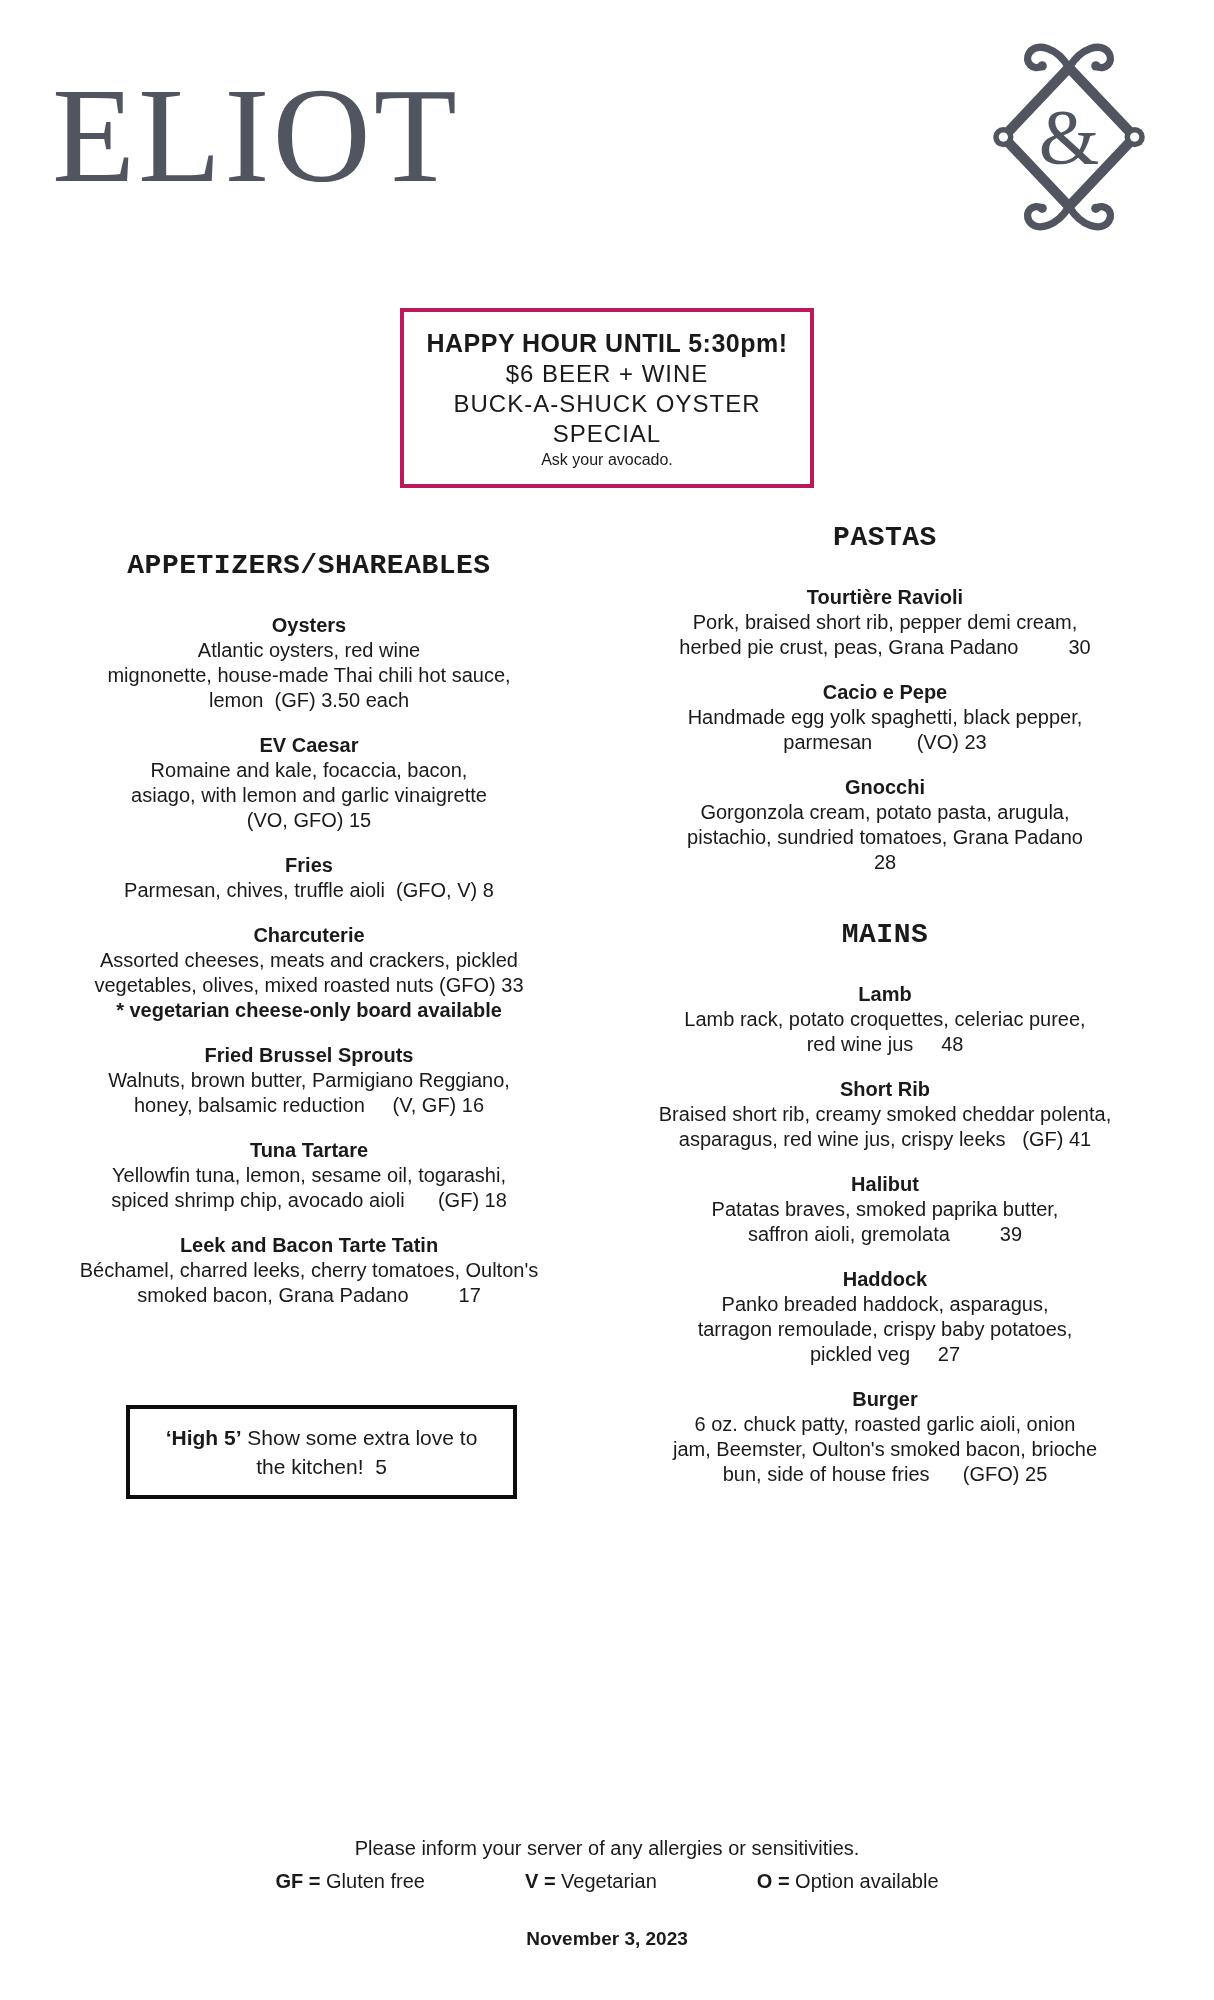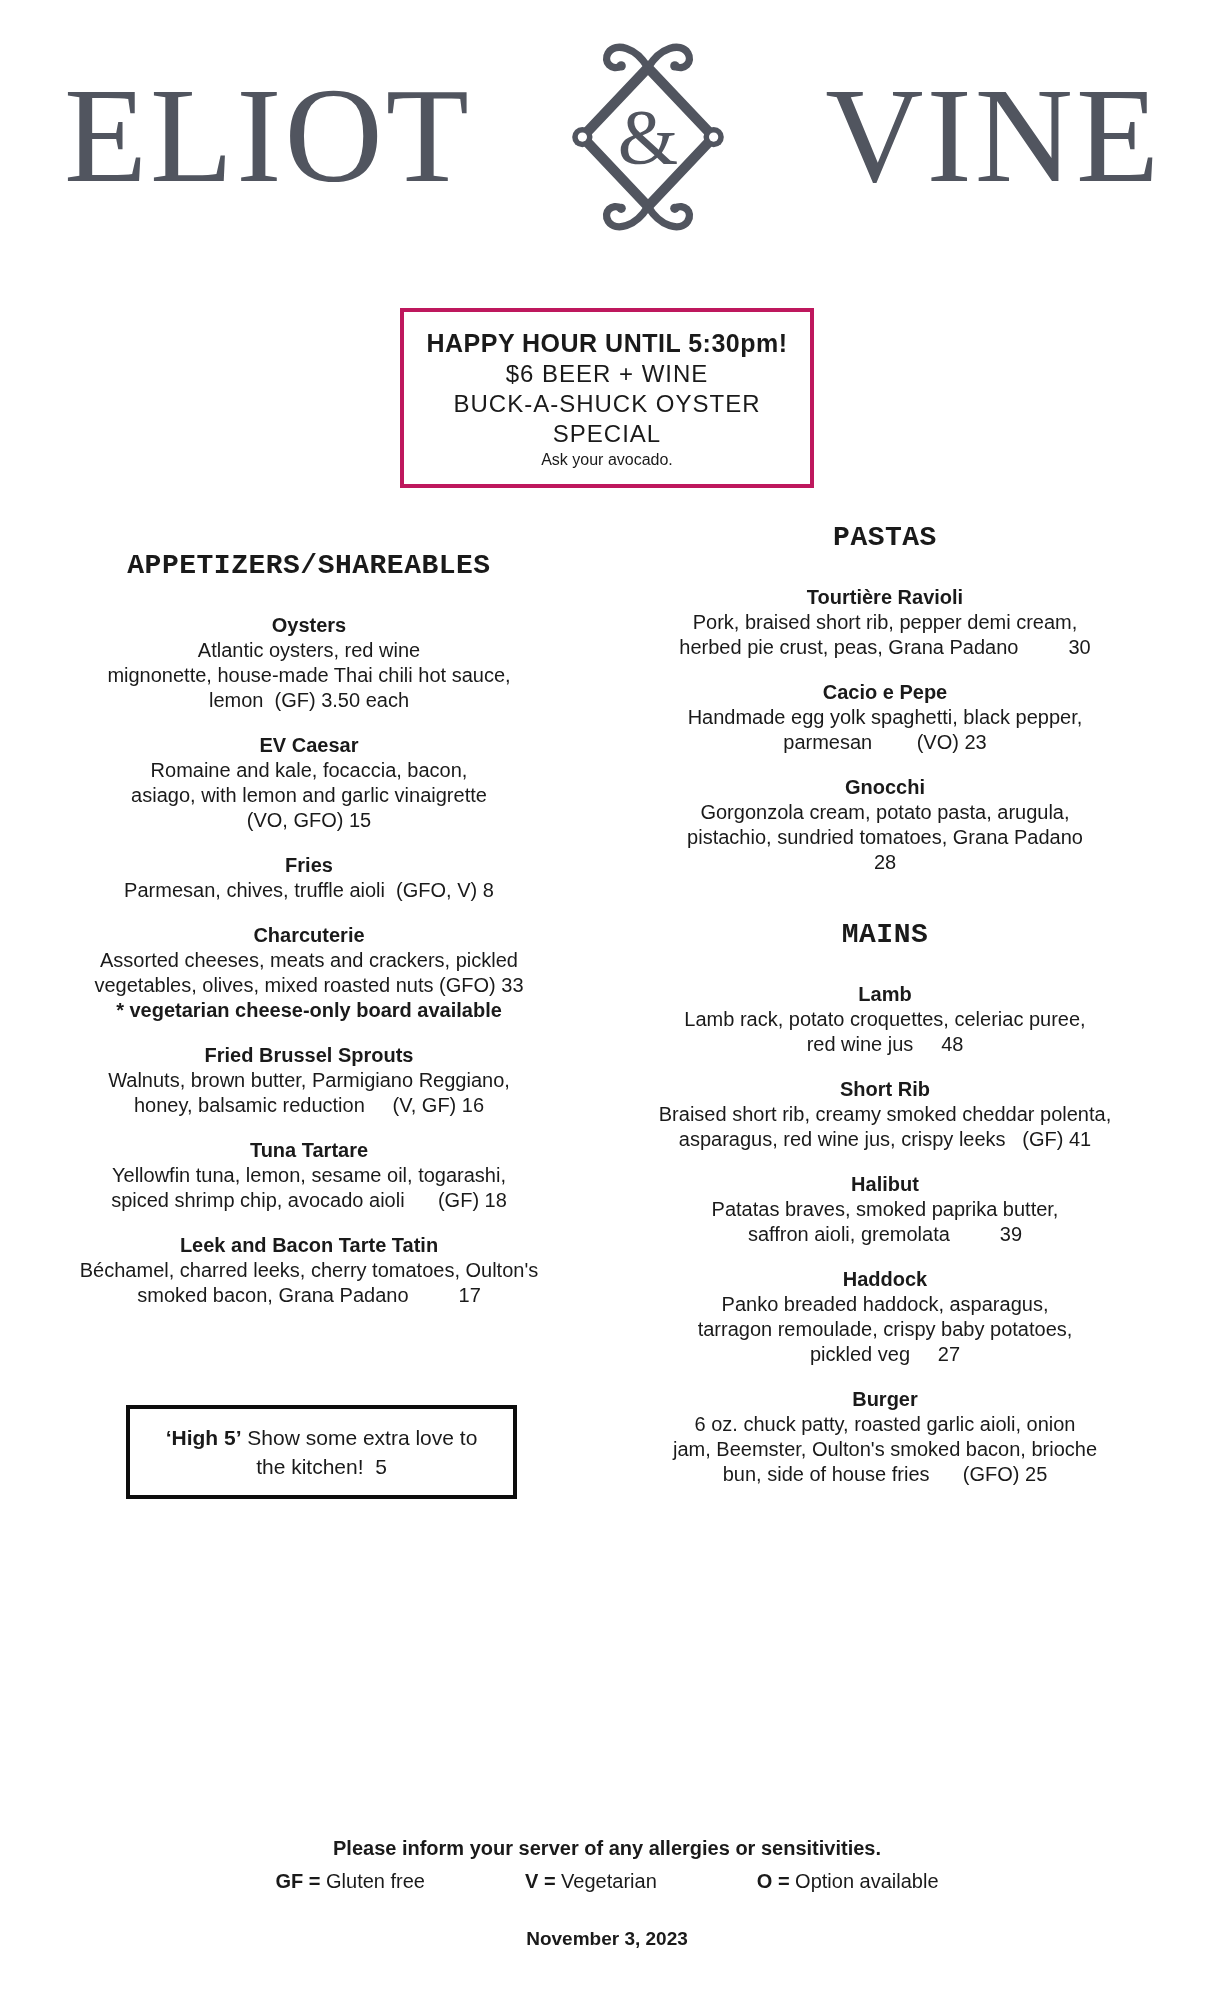--- a/index.html
+++ b/index.html
@@ -7,21 +7,21 @@
     position:relative;
     width:1214px;height:2000px;
     margin:0 auto;
     background:#ffffff;
     font-family:"Liberation Sans", sans-serif;
     color:#1a1a1a;
     overflow:hidden;
   }
   
   .logo-row{
-    position:absolute;top:46px;left:12px;right:0;height:178px;
+    position:absolute;top:46px;left:0;right:0;height:178px;
     display:flex;justify-content:space-between;align-items:center;
     padding:0 52px;
   }
   .logo-word{
     font-family:"Liberation Serif", serif;
     font-size:136px;line-height:1;
     color:#51555f;letter-spacing:3px;white-space:nowrap;
   }
   .ornament{flex:0 0 auto;margin-top:10px;}
   
@@ -52,21 +52,21 @@
   .high-box{
     position:absolute;left:126px;top:1405px;width:391px;height:94px;
     box-sizing:border-box;border:4px solid #0d0d0d;
     display:flex;align-items:center;justify-content:center;
     text-align:center;font-size:21px;line-height:29px;
   }
   .high-text{white-space:pre-wrap;}
   .high-bold{font-weight:bold;}
   
   .footer{position:absolute;left:0;right:0;top:1836px;text-align:center;}
-  .allergy{font-size:20px;font-weight:bold;line-height:24px;}
+  .allergy{font-size:20px;font-weight:normal;line-height:24px;}
   .legend{display:flex;justify-content:center;gap:100px;margin-top:9px;font-size:20px;line-height:24px;}
   .legend-key{font-weight:bold;}
   .legend-label{white-space:pre;}
   .menu-date{margin-top:34px;font-size:19px;font-weight:bold;line-height:23px;}
 </style>
 </head>
 <body>
 
 <div class="page">
 
@@ -89,21 +89,20 @@
           <circle cx="66" cy="182" r="5"></circle>
             <circle cx="124" cy="182" r="5"></circle>
           <circle cx="24" cy="105" r="11"></circle>
             <circle cx="166" cy="105" r="11"></circle>
         </g>
         <circle cx="24" cy="105" r="5" fill="#ffffff"></circle>
         <circle cx="166" cy="105" r="5" fill="#ffffff"></circle>
         <text x="95" y="133" text-anchor="middle" font-family="Liberation Serif, serif" font-size="84" fill="#51555f">&amp;</text>
       </svg>
     </div>
-    <div class="logo-word">VINE</div>
   </div>
 
   <div class="happy-box">
     <div class="happy-title">HAPPY HOUR UNTIL 5:30pm!</div>
     <div class="happy-line">$6 BEER + WINE</div>
     <div class="happy-line">BUCK-A-SHUCK OYSTER SPECIAL</div>
     <div class="happy-note">Ask your avocado.</div>
   </div>
 
   <div class="col col-left">

